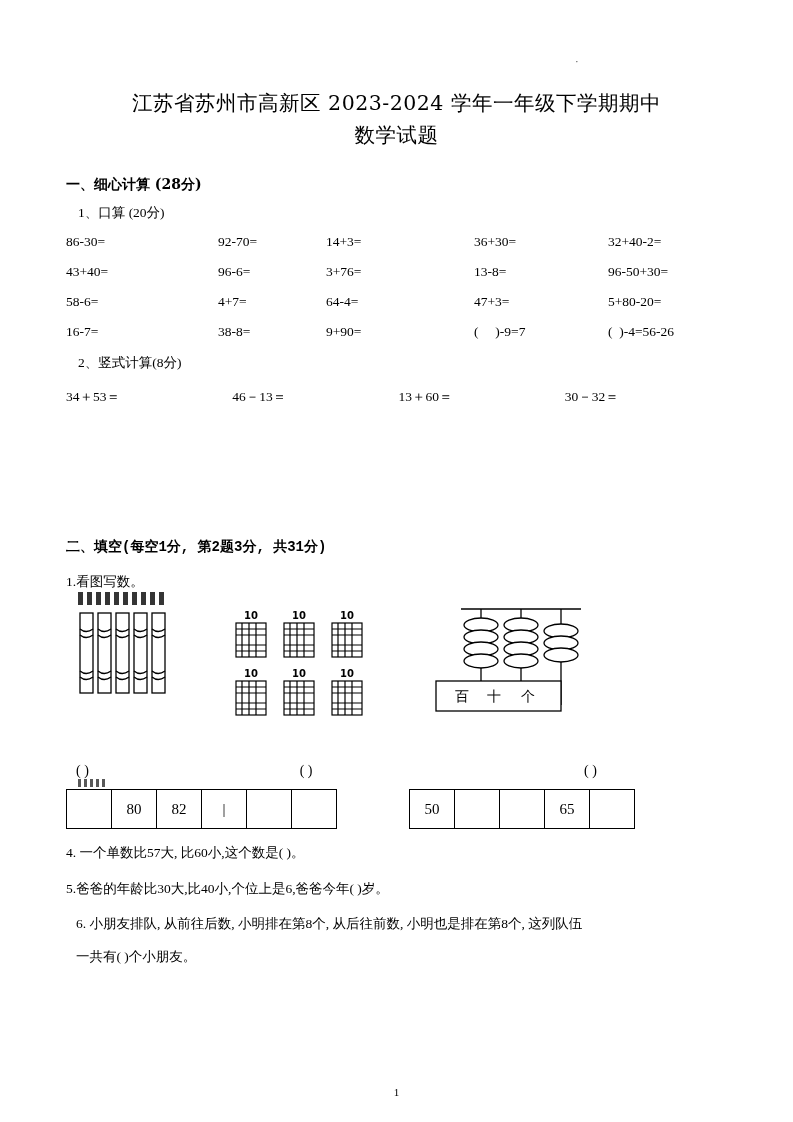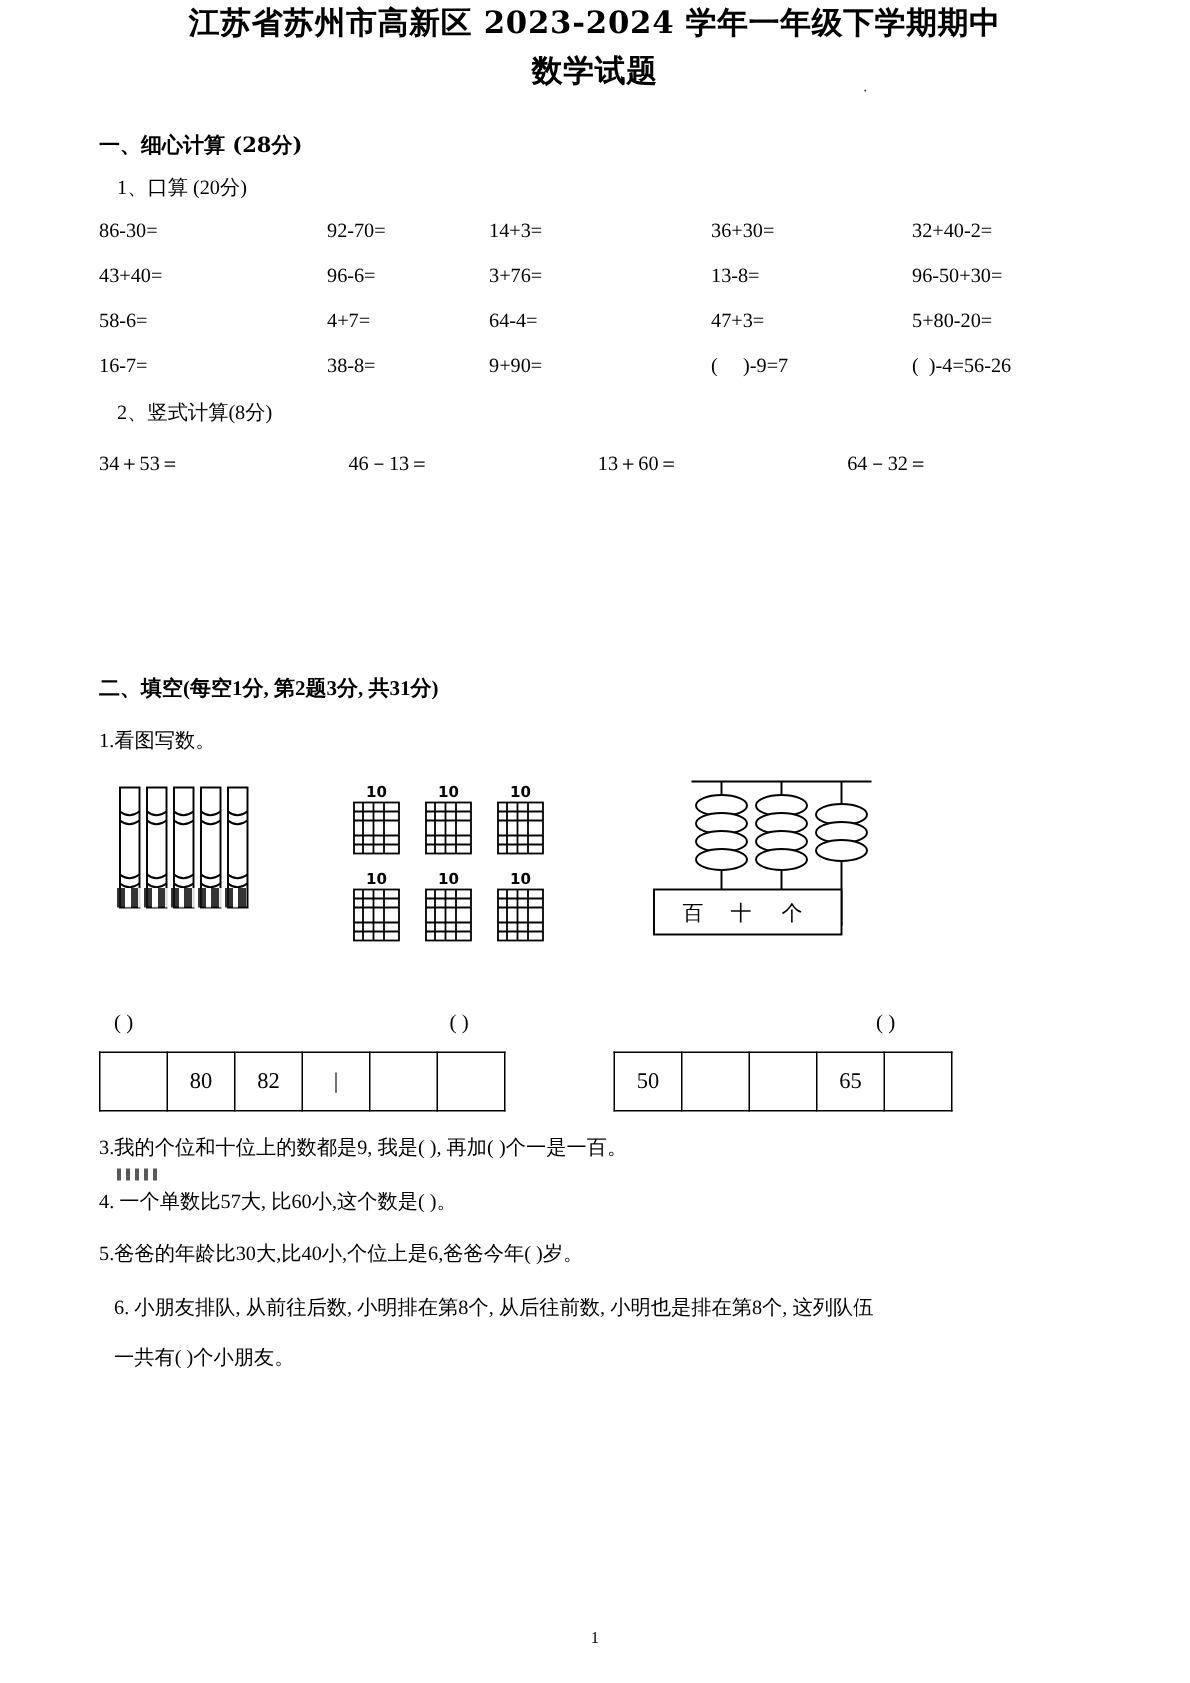--- a/index.html
+++ b/index.html
@@ -24,25 +24,26 @@
   }
   .dot-mark {
     position: absolute;
     left: 575px;
     top: 55px;
     font-size: 11px;
     color: #444;
   }
   .title {
     text-align: center;
-    font-weight: bold;
+    font-weight: normal;
     font-size: 20.5px;
     letter-spacing: 0.5px;
     line-height: 1.55;
     margin: 0;
+    padding-top: 88px;
     font-family: "DejaVu Serif", serif;
   }
   .title .l1 { display: block; }
   .title .l2 { display: block; }
   .content {
     padding: 0 62px 0 66px;
     font-size: 13.5px;
   }
   .sec-head {
     font-weight: bold;
@@ -77,21 +78,21 @@
   .vrow .vc {
     width: 172px;
     font-size: 13.5px;
     white-space: pre;
   }
   .sec2-head {
     font-weight: bold;
     font-size: 14px;
     margin-top: 132px;
     margin-bottom: 14px;
-    font-family: Liberation Serif, serif;
+    font-family: Liberation Mono, monospace;
   }
   .q-line {
     font-size: 13.5px;
     margin: 12px 0;
     line-height: 1.75;
   }
   .q-line.tight { margin: 9px 10px; }
   
   .pic-area {
     position: relative;
@@ -196,21 +197,21 @@
       <div class="c c4">(     )-9=7</div>
       <div class="c c5">(  )-4=56-26</div>
     </div>
 
     <div class="sub-head">2、竖式计算(8分)</div>
 
     <div class="vrow">
       <div class="vc">34＋53＝</div>
       <div class="vc">46－13＝</div>
       <div class="vc">13＋60＝</div>
-      <div class="vc">64－32＝</div>
+      <div class="vc">30－32＝</div>
     </div>
 
     <div class="sec2-head">二、填空(每空1分, 第2题3分, 共31分)</div>
 
     <div class="q-line">1.看图写数。</div>
 
     <div class="pic-area">
       <svg width="660" height="150" viewBox="0 0 660 150">
 
         <g stroke="#000" fill="none" stroke-width="1.3">
@@ -315,21 +316,20 @@
           <td>50</td>
           <td></td>
           <td></td>
           <td>65</td>
           <td></td>
         </tr>
       </tbody>
         </table>
     </div>
 
-    <div class="q-line">3.我的个位和十位上的数都是9, 我是(      ), 再加(      )个一是一百。</div>
     <div class="q-line">4. 一个单数比57大, 比60小,这个数是(      )。</div>
     <div class="q-line">5.爸爸的年龄比30大,比40小,个位上是6,爸爸今年(     )岁。</div>
     <div class="q-line tight">6.  小朋友排队, 从前往后数, 小明排在第8个, 从后往前数, 小明也是排在第8个, 这列队伍</div>
     <div class="q-line tight">一共有(      )个小朋友。</div>
 
   </div>
 
   <div class="smear"></div>
   <div class="smear2"></div>
 

